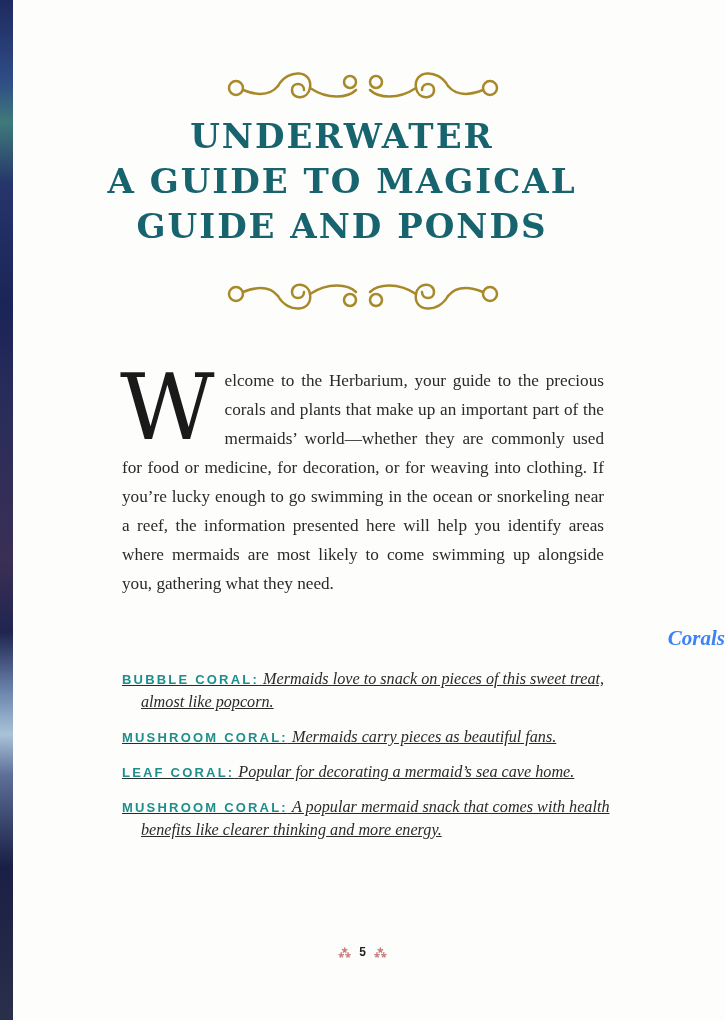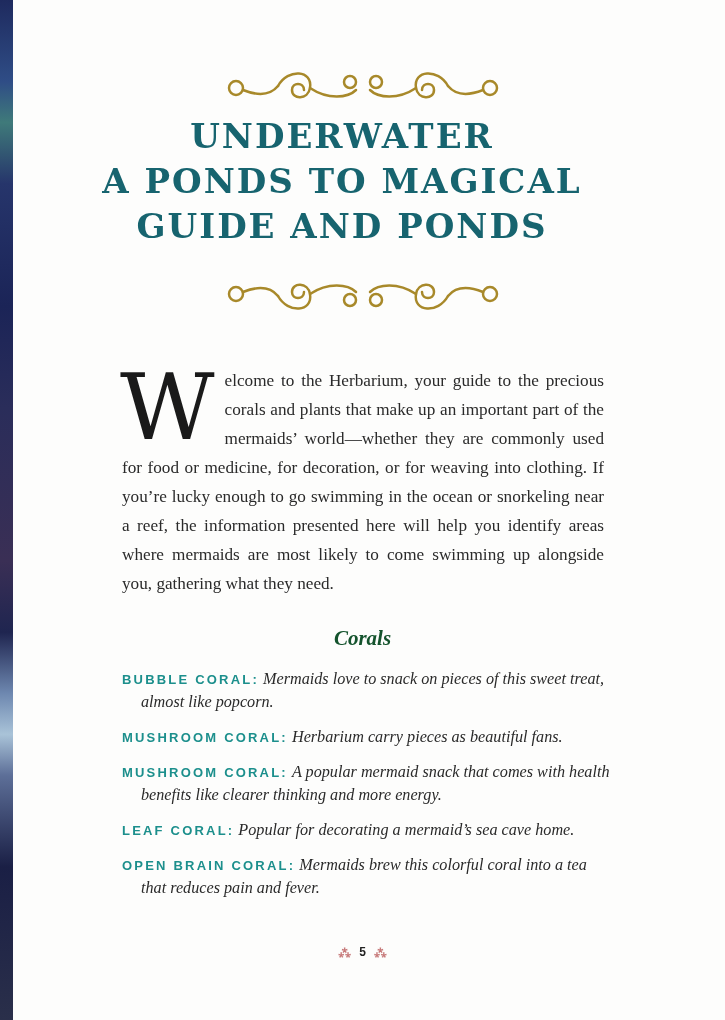--- a/index.html
+++ b/index.html
@@ -6,23 +6,23 @@
   body { width:725px; height:1020px; position:relative; overflow:hidden; background:#fdfdfc; font-family:"Liberation Serif", serif; }
   .edge { position:absolute; left:0; top:0; width:13px; height:1020px;
     background: linear-gradient(180deg,#1e2a5e 0%,#2f4d86 8%,#3f7a7a 12%,#26356b 18%,#1b2457 30%,#2a2d5a 40%,#3a2f55 55%,#1f2550 62%,#6e88b0 68%,#a9c3d8 72%,#5d6f98 76%,#1a1f45 85%,#2a2f4a 100%); }
   .orn { position:absolute; left:50%; transform:translateX(-50%); }
   .orn.top { top:60px; }
   .orn.bot { top:280px; }
   .title { position:absolute; top:114px; left:0; width:588px; text-align:center; color:#17646f; font-family:"DejaVu Serif", serif; font-weight:bold; font-size:34px; line-height:45px; letter-spacing:2px;margin-left:48px; }
   .title div { margin:0; }
   .intro { position:absolute; top:366px; left:122px; width:482px; font-size:17.2px; line-height:29px; color:#2a2a2a; text-align:justify; }
   .dropcap { float:left; font-family:"DejaVu Serif", serif; font-size:92px; line-height:76px; margin:4px 10px 0 -2px; color:#1a1a1a; }
-  .section-h { position:absolute; top:626px; left:0; width:725px; text-align:center; font-style:italic; font-weight:bold; font-size:21px; color:#14532d; }
+  .section-h { position:absolute; top:626px; left:0; width:725px; text-align:right; font-style:italic; font-weight:bold; font-size:21px; color:#3b82f6; }
   .entries { position:absolute; top:668px; left:122px; width:490px; }
-  .entry { font-size:16.2px; line-height:23px; color:#2a2a2a; padding-left:19px; text-indent:-19px; margin-bottom:12px; }
+  .entry { font-size:16.2px; line-height:23px; color:#2a2a2a; padding-left:19px; text-indent:-19px; margin-bottom:12px;text-decoration:underline; }
   .term { font-family:"Liberation Sans", sans-serif; font-weight:bold; font-size:13px; letter-spacing:2.2px; color:#1c8f8c; font-style:normal; }
   .desc { font-style:italic; }
   .pagenum { position:absolute; top:944px; left:0; width:725px; text-align:center; font-family:"Liberation Sans", sans-serif; font-weight:bold; font-size:12px; color:#222; }
   .fl { color:#c77a7a; font-size:11px; margin:0 5px; }
 </style>
 </head>
 <body>
 
 <div class="edge"></div>
 
@@ -36,21 +36,21 @@
     <circle cx="158" cy="22" r="6"></circle>
     <path d="M152 30 C160 38 180 40 198 28"></path>
     <path d="M230 26 C220 8 195 10 198 28 C200 40 216 40 216 30 C216 22 204 22 204 30"></path>
     <path d="M230 26 C235 32 245 38 265 30"></path>
     <circle cx="272" cy="28" r="7"></circle>
   </g>
 </svg>
 
 <div class="title">
   <div>UNDERWATER</div>
-  <div>A PONDS TO MAGICAL</div>
+  <div>A GUIDE TO MAGICAL</div>
   <div>GUIDE AND PONDS</div>
 </div>
 
 <svg class="orn bot" width="290" height="50" viewBox="0 0 290 50">
   <g fill="none" stroke="#a8892a" stroke-width="2.5" stroke-linecap="round">
     <circle cx="18" cy="14" r="7"></circle>
     <path d="M25 12 C45 4 55 10 60 16"></path>
     <path d="M60 16 C70 34 95 32 92 14 C90 2 74 2 74 12 C74 20 86 20 86 12"></path>
     <path d="M92 14 C110 2 130 4 138 12"></path>
     <circle cx="132" cy="20" r="6"></circle>
@@ -69,33 +69,29 @@
 
 <div class="section-h">Corals</div>
 
 <div class="entries">
   <div class="entry">
     <span class="term">BUBBLE CORAL:</span>
     <span class="desc">Mermaids love to snack on pieces of this sweet treat, almost like popcorn.</span>
   </div>
   <div class="entry">
     <span class="term">MUSHROOM CORAL:</span>
-    <span class="desc">Herbarium carry pieces as beautiful fans.</span>
-  </div>
-  <div class="entry">
-    <span class="term">MUSHROOM CORAL:</span>
-    <span class="desc">A popular mermaid snack that comes with health benefits like clearer thinking and more energy.</span>
+    <span class="desc">Mermaids carry pieces as beautiful fans.</span>
   </div>
   <div class="entry">
     <span class="term">LEAF CORAL:</span>
     <span class="desc">Popular for decorating a mermaid’s sea cave home.</span>
   </div>
   <div class="entry">
-    <span class="term">OPEN BRAIN CORAL:</span>
-    <span class="desc">Mermaids brew this colorful coral into a tea that reduces pain and fever.</span>
+    <span class="term">MUSHROOM CORAL:</span>
+    <span class="desc">A popular mermaid snack that comes with health benefits like clearer thinking and more energy.</span>
   </div>
 </div>
 
 <div class="pagenum">
   <span class="fl">⁂</span>
   <span>5</span>
   <span class="fl">⁂</span>
 </div>
 
 </body></html>

